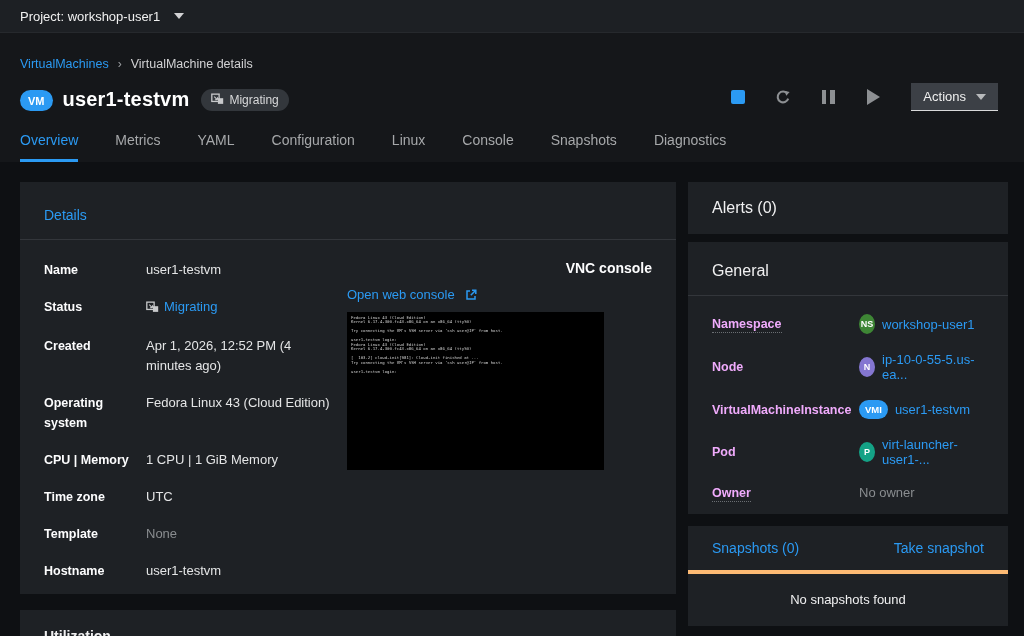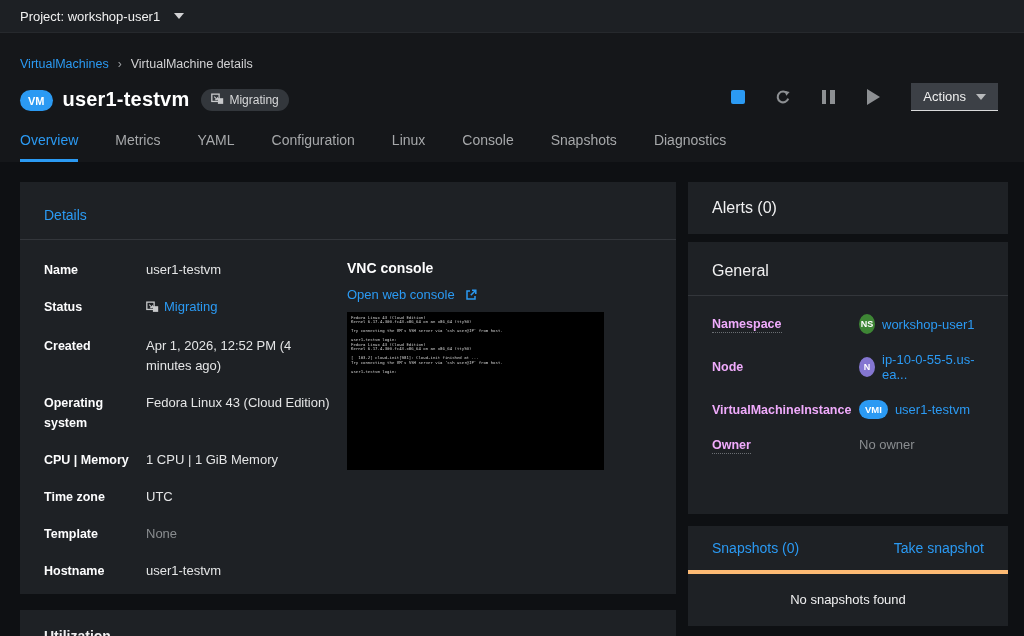--- a/index.html
+++ b/index.html
@@ -67,21 +67,21 @@
   .details-body { display:flex; margin-top:20px; }
   .details-rows { width:303px; flex:none; }
   .detail-row { display:flex; margin-bottom:17px; }
   .detail-label { width:102px; flex:none; font-size:12.5px; font-weight:bold; color:#fdfdfe; line-height:20px; }
   .detail-value { width:192px; font-size:13px; color:#e4e5e6; line-height:20px; }
   .detail-value.muted { color:#8a8d90; }
   .status-link { color:#2b9af3; text-decoration:none; cursor:pointer; display:inline-flex; align-items:center; gap:5px; }
   .migrate-ic { color:#c8c9cb; }
   
   .vnc-col { flex:1; }
-  .vnc-heading { font-size:14px; font-weight:bold; color:#fdfdfe; }
+  .vnc-heading { font-size:14px; font-weight:bold; color:#fdfdfe;text-align:right; }
   .vnc-link { display:inline-flex; align-items:center; gap:10px; color:#2b9af3; font-size:13px; text-decoration:none; cursor:pointer; margin-top:11px; }
   .console-box { margin-top:9px; width:257px; height:158px; background:#000; overflow:hidden; padding:3px 4px; cursor:pointer; }
   .console-lines { transform:scale(0.5); transform-origin:0 0; width:200%; font-family:"DejaVu Sans Mono", monospace; font-size:8px; line-height:9px; color:#d0d0d0; white-space:pre; }
   
   .alerts-card { height:52px; display:flex; align-items:center; padding:0 24px; }
   .plain-heading { font-size:16px; color:#f0f0f1; }
   .general-card { margin-top:8px; padding:20px 24px 22px 24px; height:272px; }
   .general-rows { margin-top:14px; }
   .general-row { display:flex; align-items:center; margin-top:18px; }
   .general-label { width:147px; flex:none; font-size:12.5px; font-weight:bold; color:#f0abfc; }
@@ -277,20 +277,27 @@
   </div>
 
   <div class="general-row">
     <div class="general-label"><span class="lbl-txt">VirtualMachineInstance</span></div>
     <div class="general-value">
               <span class="res-badge pill" style="background: rgb(43, 154, 243);">VMI</span>
               <a class="res-link">user1-testvm</a>
             </div>
   </div>
 
+  <div class="general-row">
+    <div class="general-label"><span class="lbl-txt">Pod</span></div>
+    <div class="general-value">
+              <span class="res-badge circle" style="background: rgb(20, 162, 134);">P</span>
+              <a class="res-link">virt-launcher-user1-...</a>
+            </div>
+  </div>
 
   <div class="general-row">
     <div class="general-label"><span class="lbl-txt dashed">Owner</span></div>
     <div class="general-value">
               <span class="muted-text">No owner</span>
             </div>
   </div>
 </div>
     </div>
 

